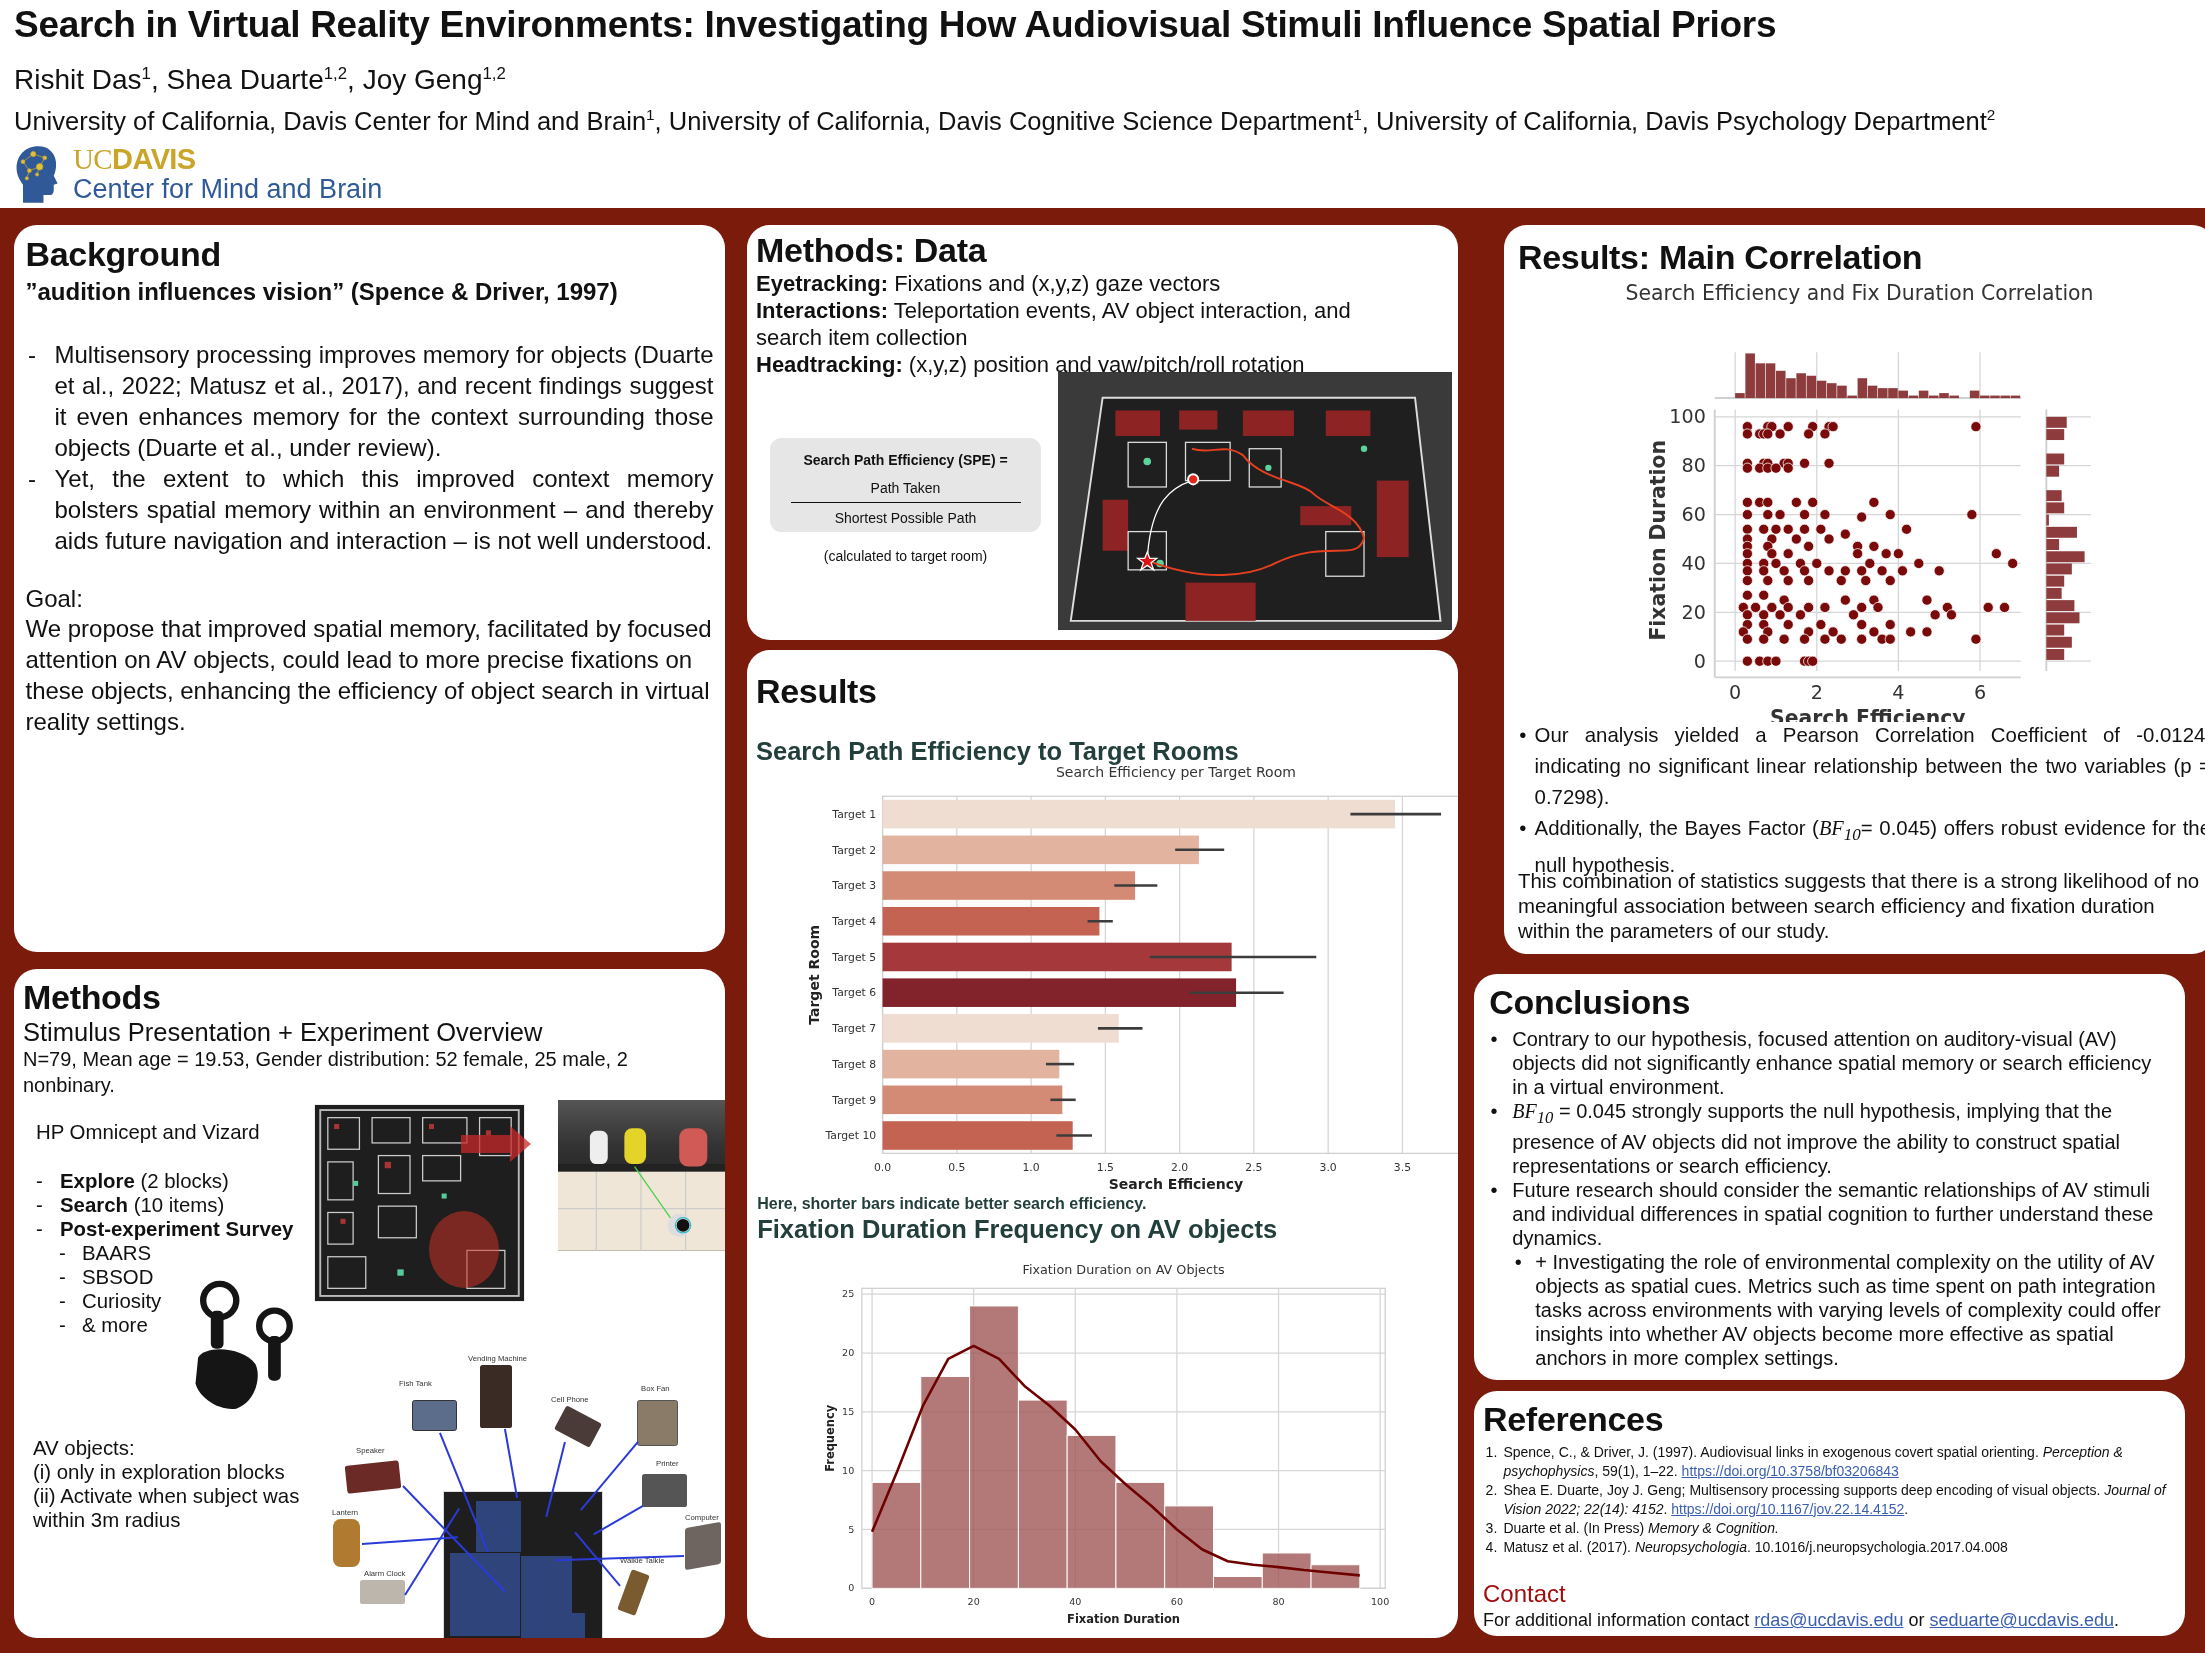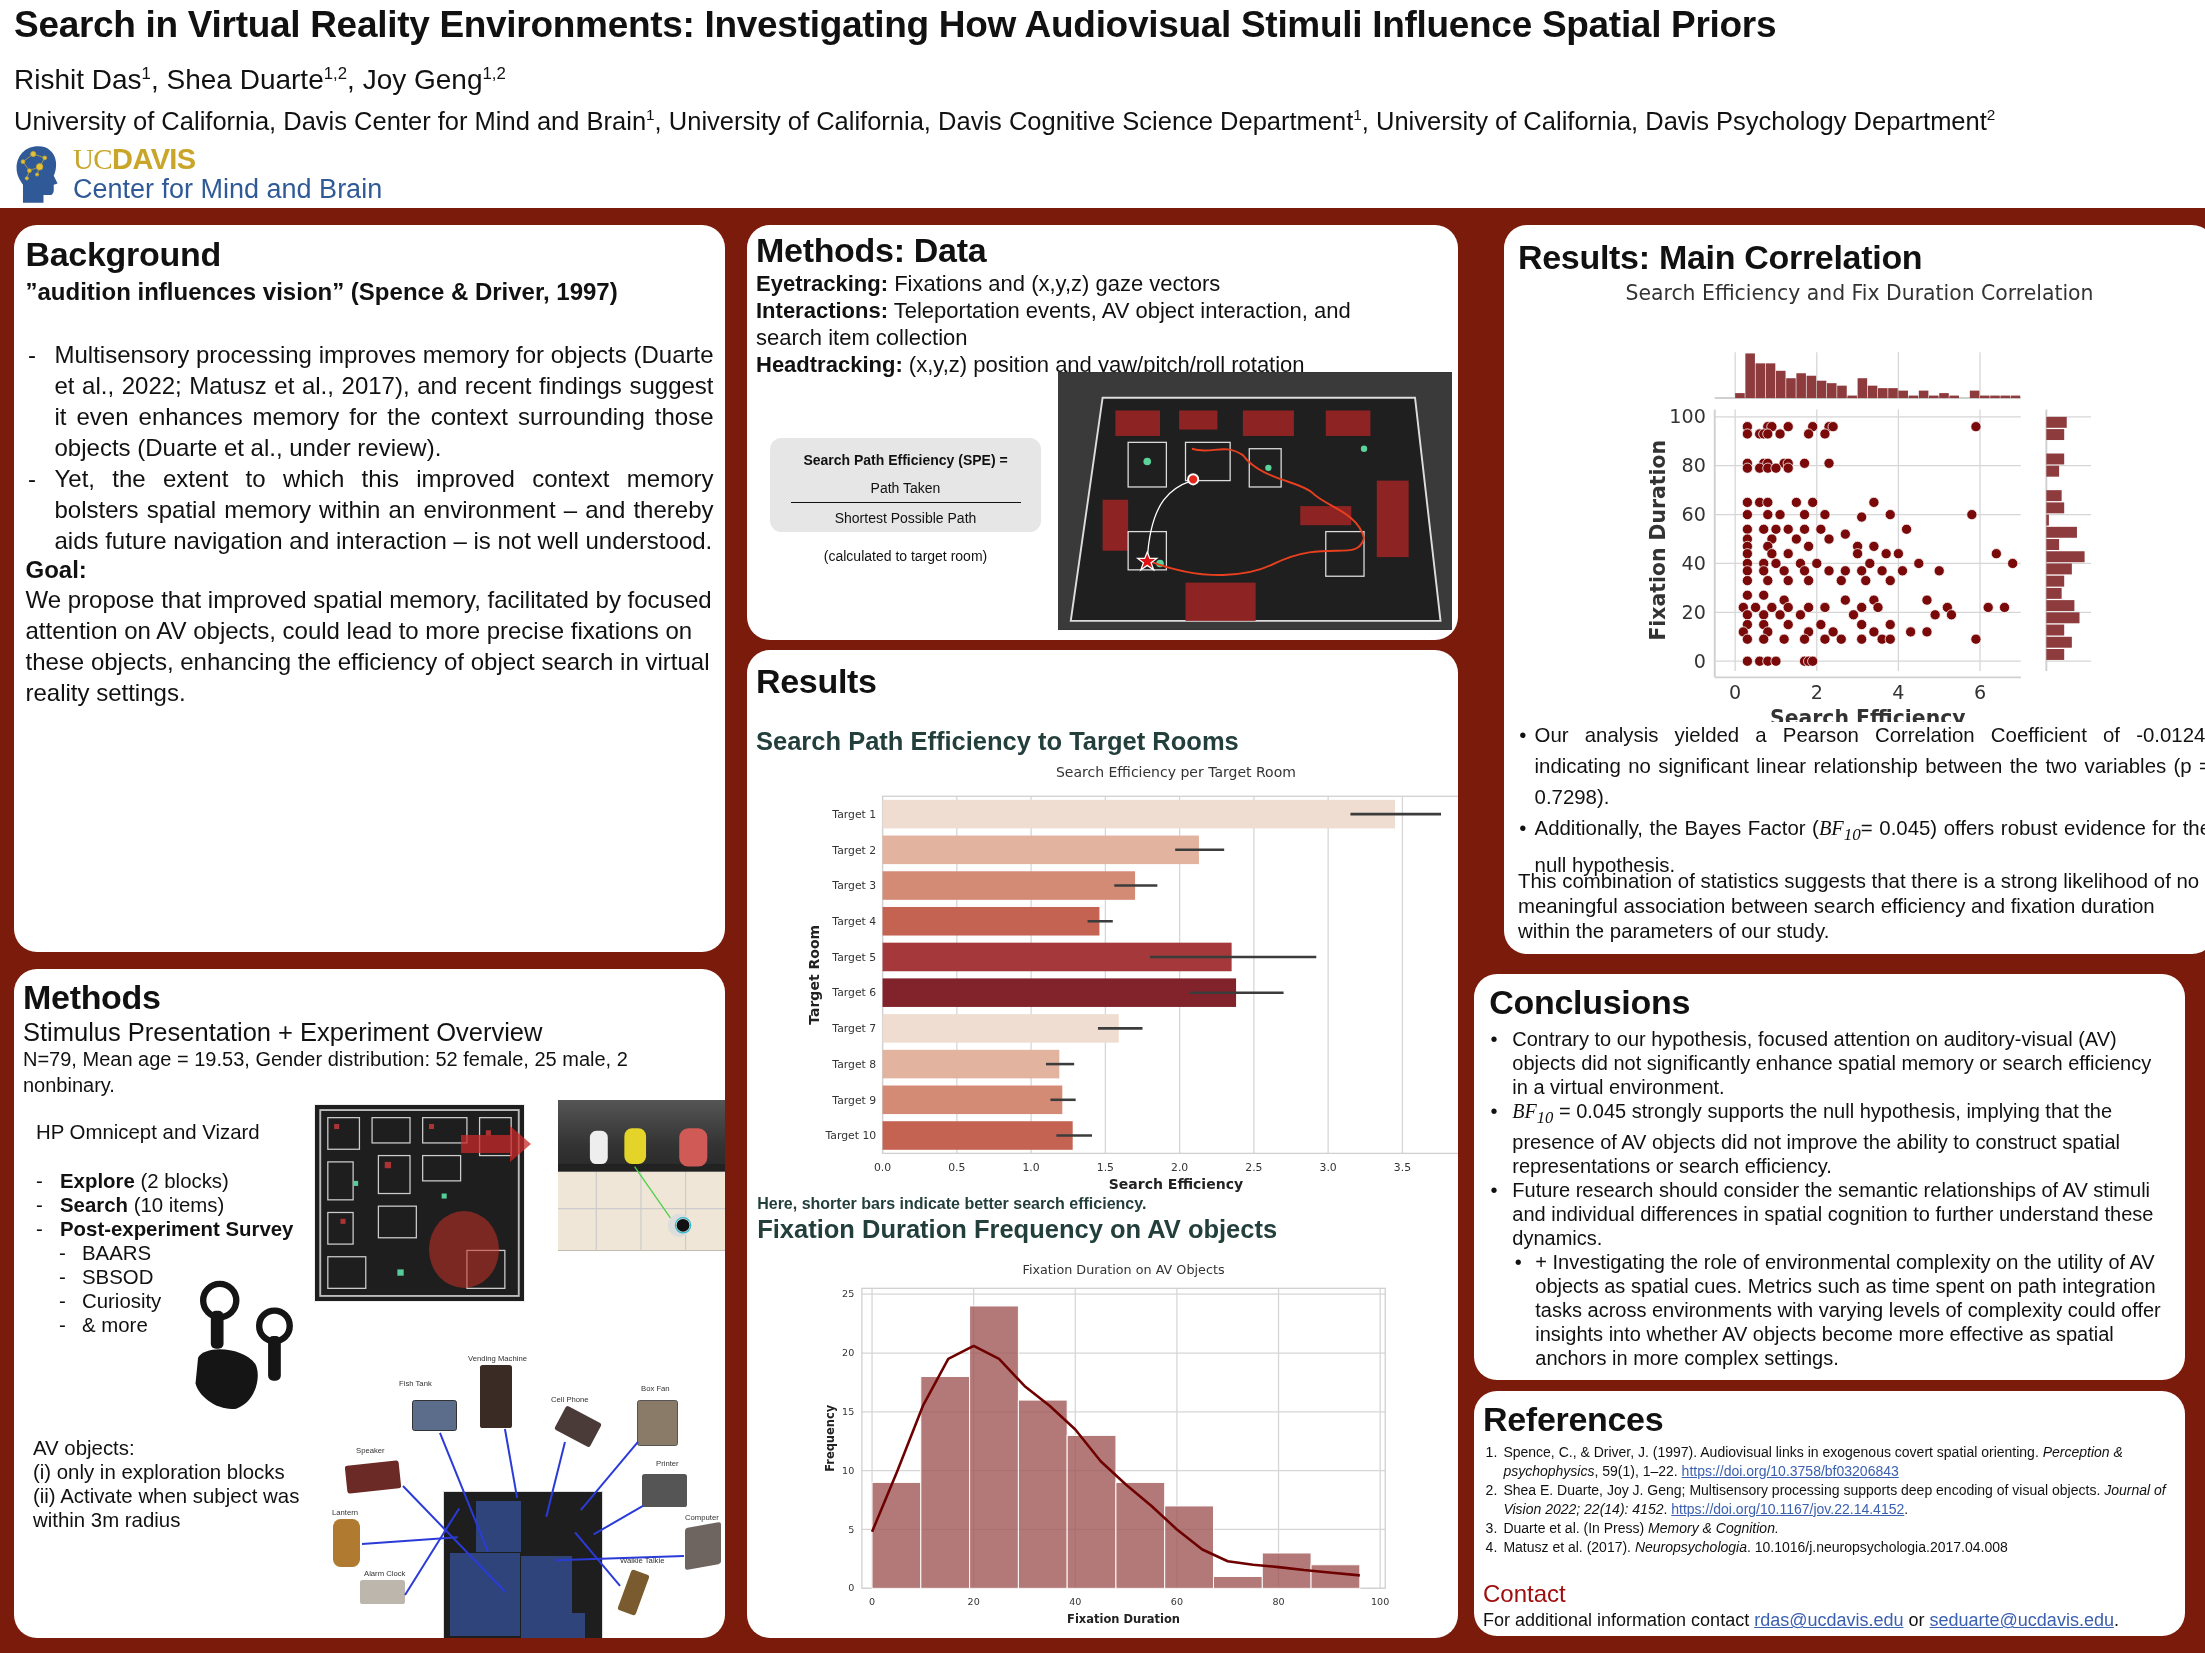--- a/index.html
+++ b/index.html
@@ -24,21 +24,21 @@
   .panel { position: absolute; background: #fff; border-radius: 23px; overflow: hidden; }
   .panel h2 { font-size: 34px; font-weight: bold; letter-spacing: -0.3px; }
   .green-h { color: #233f3b; font-weight: bold; font-size: 25.5px; }
 
   
   #p-bg { left: 14px; top: 225px; width: 711px; height: 727px; padding: 10.2px 11.5px; }
   #p-bg .sub { font-size: 24px; font-weight: bold; margin-top: 3.8px; }
   .dash-list { list-style: none; margin-top: 33px; }
   .dash-list li { position: relative; padding-left: 29px; font-size: 24px; line-height: 31px; text-align: justify; }
   .dash-list li::before { content: "-"; position: absolute; left: 2.6px; }
-  .goal-h { font-size: 24px; font-weight: bold; }
+  .goal-h { font-size: 24px; font-weight: normal; margin-top: 29px; }
   .para { font-size: 24px; line-height: 31px; }
   .para + .para { margin-top: 29px; }
 
   
   #p-methods { left: 14px; top: 969px; width: 711px; height: 669px; padding: 9px 9px; }
   #p-methods .sub1 { font-size: 25.5px; margin-top: 1.3px; }
   #p-methods .sub2 { font-size: 20px; line-height: 25.5px; }
   .hp { position: absolute; left: 22px; top: 152px; font-size: 20.4px; }
   .m-list { position: absolute; left: 22px; top: 200px; list-style: none; font-size: 20.4px; line-height: 24px; }
   .m-list li { padding-left: 24px; position: relative; }
@@ -65,21 +65,21 @@
   .kv b { font-weight: bold; }
   .spe-box { position: absolute; left: 23px; top: 213px; width: 271px; height: 94px; background: #e6e6e6; border-radius: 11.5px; text-align: center; }
   .spe-title { font-size: 14px; font-weight: bold; margin-top: 14px; }
   .spe-num { font-size: 14px; margin-top: 11.5px; }
   .spe-line { width: 230px; height: 1.3px; background: #111; margin: 6.4px auto 6.4px; }
   .spe-den { font-size: 14px; }
   .spe-note { position: absolute; left: 23px; top: 323px; width: 271px; text-align: center; font-size: 14px; }
   .map3 { position: absolute; left: 311px; top: 147px; width: 394px; height: 258px; background: #2b2b2b; }
 
   
-  #p-results { left: 747px; top: 650px; width: 711px; height: 988px; padding: 12px 9px; }
+  #p-results { left: 747px; top: 650px; width: 711px; height: 988px; padding: 22px 9px; }
   .chart-wrap { position: absolute; }
   .note-green { position: absolute; left: 10.2px; top: 545px; color: #233f3b; font-size: 16px; font-weight: bold; }
 
   
   #p-corr { left: 1504px; top: 225px; width: 711px; height: 729px; padding: 12.8px 14px; }
   .bul { list-style: none; }
   .bul li { position: relative; padding-left: 16.6px; font-size: 20.4px; line-height: 31px; text-align: justify; }
   .bul li::before { content: "\2022"; position: absolute; left: 1.3px; }
   #p-corr .bul { position: absolute; left: 14px; top: 495px; width: 693px; }
   #p-corr .concl-para { position: absolute; left: 14px; top: 644px; width: 689px; font-size: 20.4px; line-height: 25px; }

